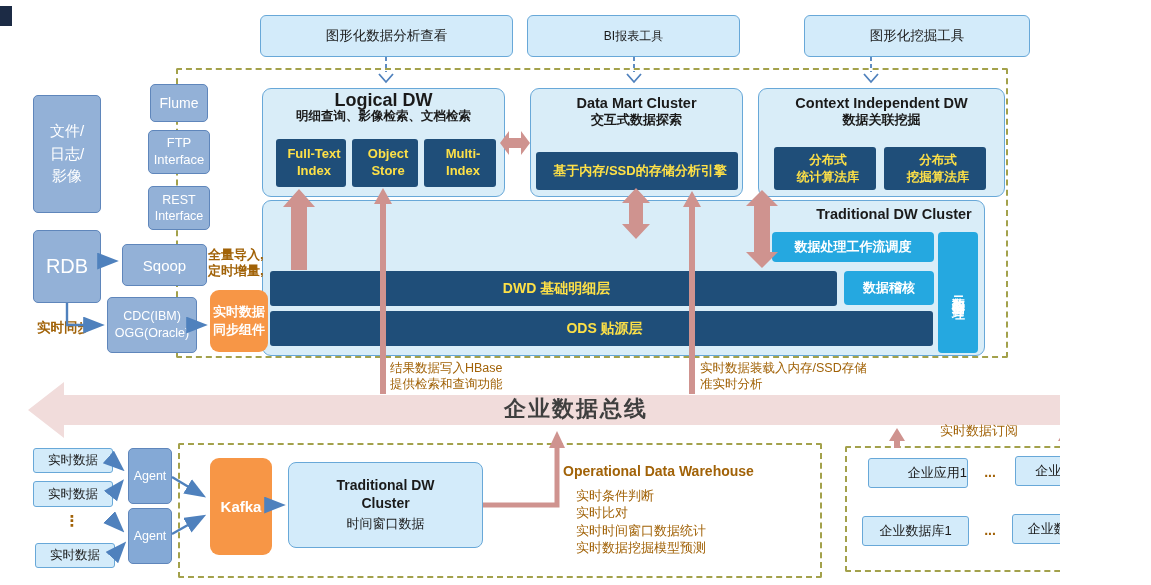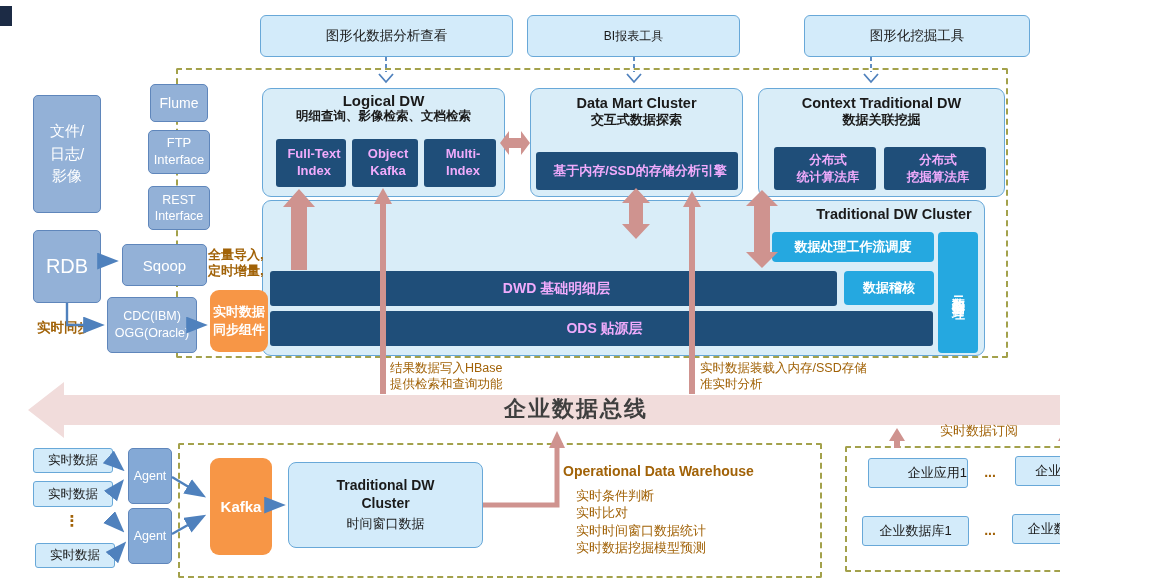--- a/index.html
+++ b/index.html
@@ -7,21 +7,21 @@
          font-family:"Liberation Sans","DejaVu Sans",sans-serif;color:#1a1a1a;}
   .abs{position:absolute;box-sizing:border-box;}
   .center{display:flex;align-items:center;justify-content:center;text-align:center;}
   .pre{white-space:pre-line;}
   
   .lb{background:#d3ebfa;border:1.6px solid #68a8d8;border-radius:6px;color:#1a1a1a;}
   .container-lb{background:#d9edf8;border:1.6px solid #68a8d8;border-radius:9px;}
   
   .mb{background:#93b1d7;border:1.6px solid #5f86bb;border-radius:5px;color:#ffffff;}
   
-  .navy{background:#1f4e79;border-radius:3px;color:#f0abfc;font-weight:bold;padding-left:6px;}
+  .navy{background:#1f4e79;border-radius:3px;color:#fde047;font-weight:bold;padding-left:6px;}
   
   .cyan{background:#25a8e0;border-radius:4px;color:#ffffff;font-weight:bold;}
   
   .orange{background:#f79646;border-radius:9px;color:#ffffff;font-weight:bold;}
   .dashed{border:2px dashed #a3a14b;border-radius:2px;background:transparent;}
   .note{color:#a16207;line-height:1.25;}
   svg{position:absolute;left:0;top:0;pointer-events:none;}
   .z0{z-index:0}.z1{z-index:1}.z2{z-index:2}.z3{z-index:3}.z4{z-index:4}
 </style>
 </head>
@@ -64,47 +64,47 @@
   <div class="abs note pre z2" style="left:208px;top:247px;width:62px;font-size:13px;font-weight:bold;"><span>全量导入,
 定时增量,</span></div>
   <div class="abs mb center pre z2" style="left:107px;top:297px;width:90px;height:56px;font-size:12.5px;line-height:1.35;"><span>CDC(IBM)
 OGG(Oracle)</span></div>
   <div class="abs note z2" style="left:37px;top:320px;font-size:13.5px;font-weight:bold;"><span>实时同步</span></div>
   <div class="abs orange center z2" style="left:210px;top:290px;width:58px;height:62px;font-size:13px;line-height:1.35;padding:2px;">
       <span>实时数据同步组件</span>
     </div>
 
   <div class="abs container-lb z1" style="left:262px;top:88px;width:243px;height:109px;"></div>
-  <div class="abs center z2" style="left:262px;top:91px;width:243px;height:18px;font-size:15px;font-weight:600;">
+  <div class="abs center z2" style="left:262px;top:91px;width:243px;height:18px;font-size:18px;font-weight:600;">
       <span>Logical DW</span>
     </div>
   <div class="abs center z2" style="left:262px;top:108px;width:243px;height:16px;font-size:12.5px;font-weight:bold;">
       <span>明细查询、影像检索、文档检索</span>
     </div>
   <div class="abs navy center pre z2" style="left:276px;top:139px;width:70px;height:48px;font-size:13px;line-height:1.3;"><span>Full-Text
 Index</span></div>
   <div class="abs navy center pre z2" style="left:352px;top:139px;width:66px;height:48px;font-size:13px;line-height:1.3;"><span>Object
-Kafka</span></div>
+Store</span></div>
   <div class="abs navy center pre z2" style="left:424px;top:139px;width:72px;height:48px;font-size:13px;line-height:1.3;"><span>Multi-
 Index</span></div>
 
   <div class="abs container-lb z1" style="left:530px;top:88px;width:213px;height:109px;"></div>
   <div class="abs center z2" style="left:530px;top:94px;width:213px;height:18px;font-size:14.5px;font-weight:600;">
       <span>Data Mart Cluster</span>
     </div>
   <div class="abs center z2" style="left:530px;top:112px;width:213px;height:16px;font-size:13px;font-weight:bold;">
       <span>交互式数据探索</span>
     </div>
   <div class="abs navy center z2" style="left:536px;top:152px;width:202px;height:38px;font-size:13px;">
       <span>基于内存/SSD的存储分析引擎</span>
     </div>
 
   <div class="abs container-lb z1" style="left:758px;top:88px;width:247px;height:109px;"></div>
   <div class="abs center z2" style="left:758px;top:94px;width:247px;height:18px;font-size:14.5px;font-weight:600;">
-      <span>Context Traditional DW</span>
+      <span>Context Independent DW</span>
     </div>
   <div class="abs center z2" style="left:758px;top:112px;width:247px;height:16px;font-size:13px;font-weight:bold;">
       <span>数据关联挖掘</span>
     </div>
   <div class="abs navy center pre z2" style="left:774px;top:147px;width:102px;height:43px;font-size:12.5px;line-height:1.3;"><span>分布式
 统计算法库</span></div>
   <div class="abs navy center pre z2" style="left:884px;top:147px;width:102px;height:43px;font-size:12.5px;line-height:1.3;"><span>分布式
 挖掘算法库</span></div>
 
   <div class="abs container-lb z1" style="left:262px;top:200px;width:723px;height:156px;"></div>

